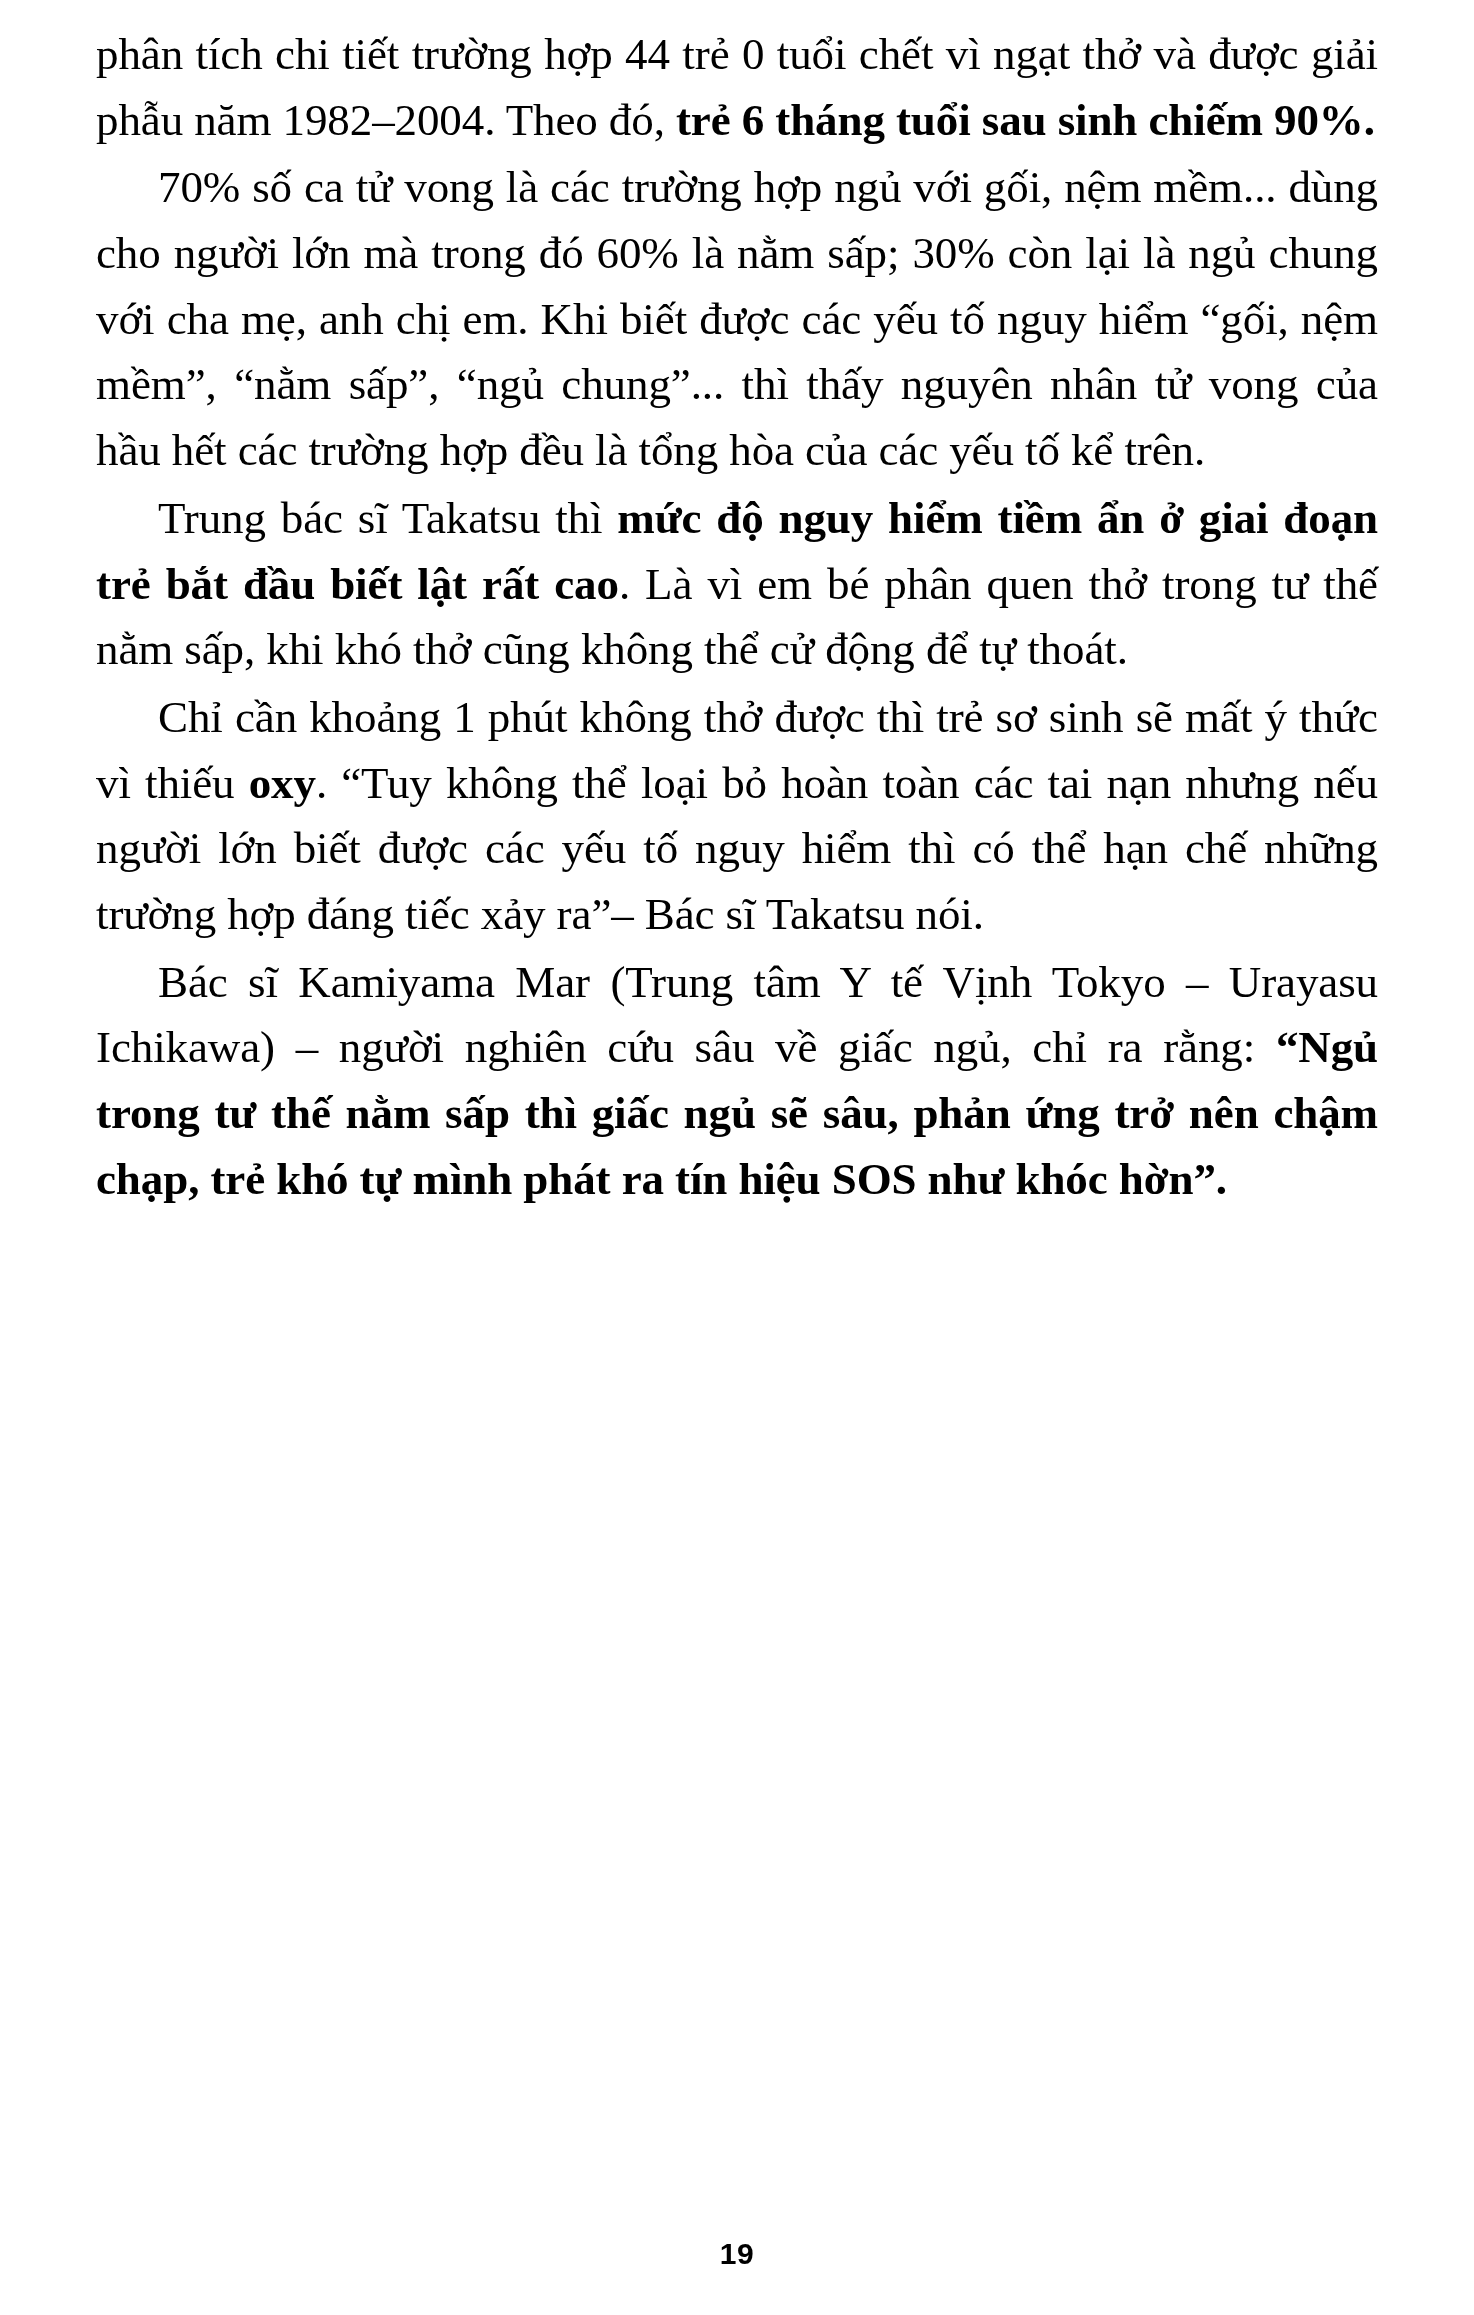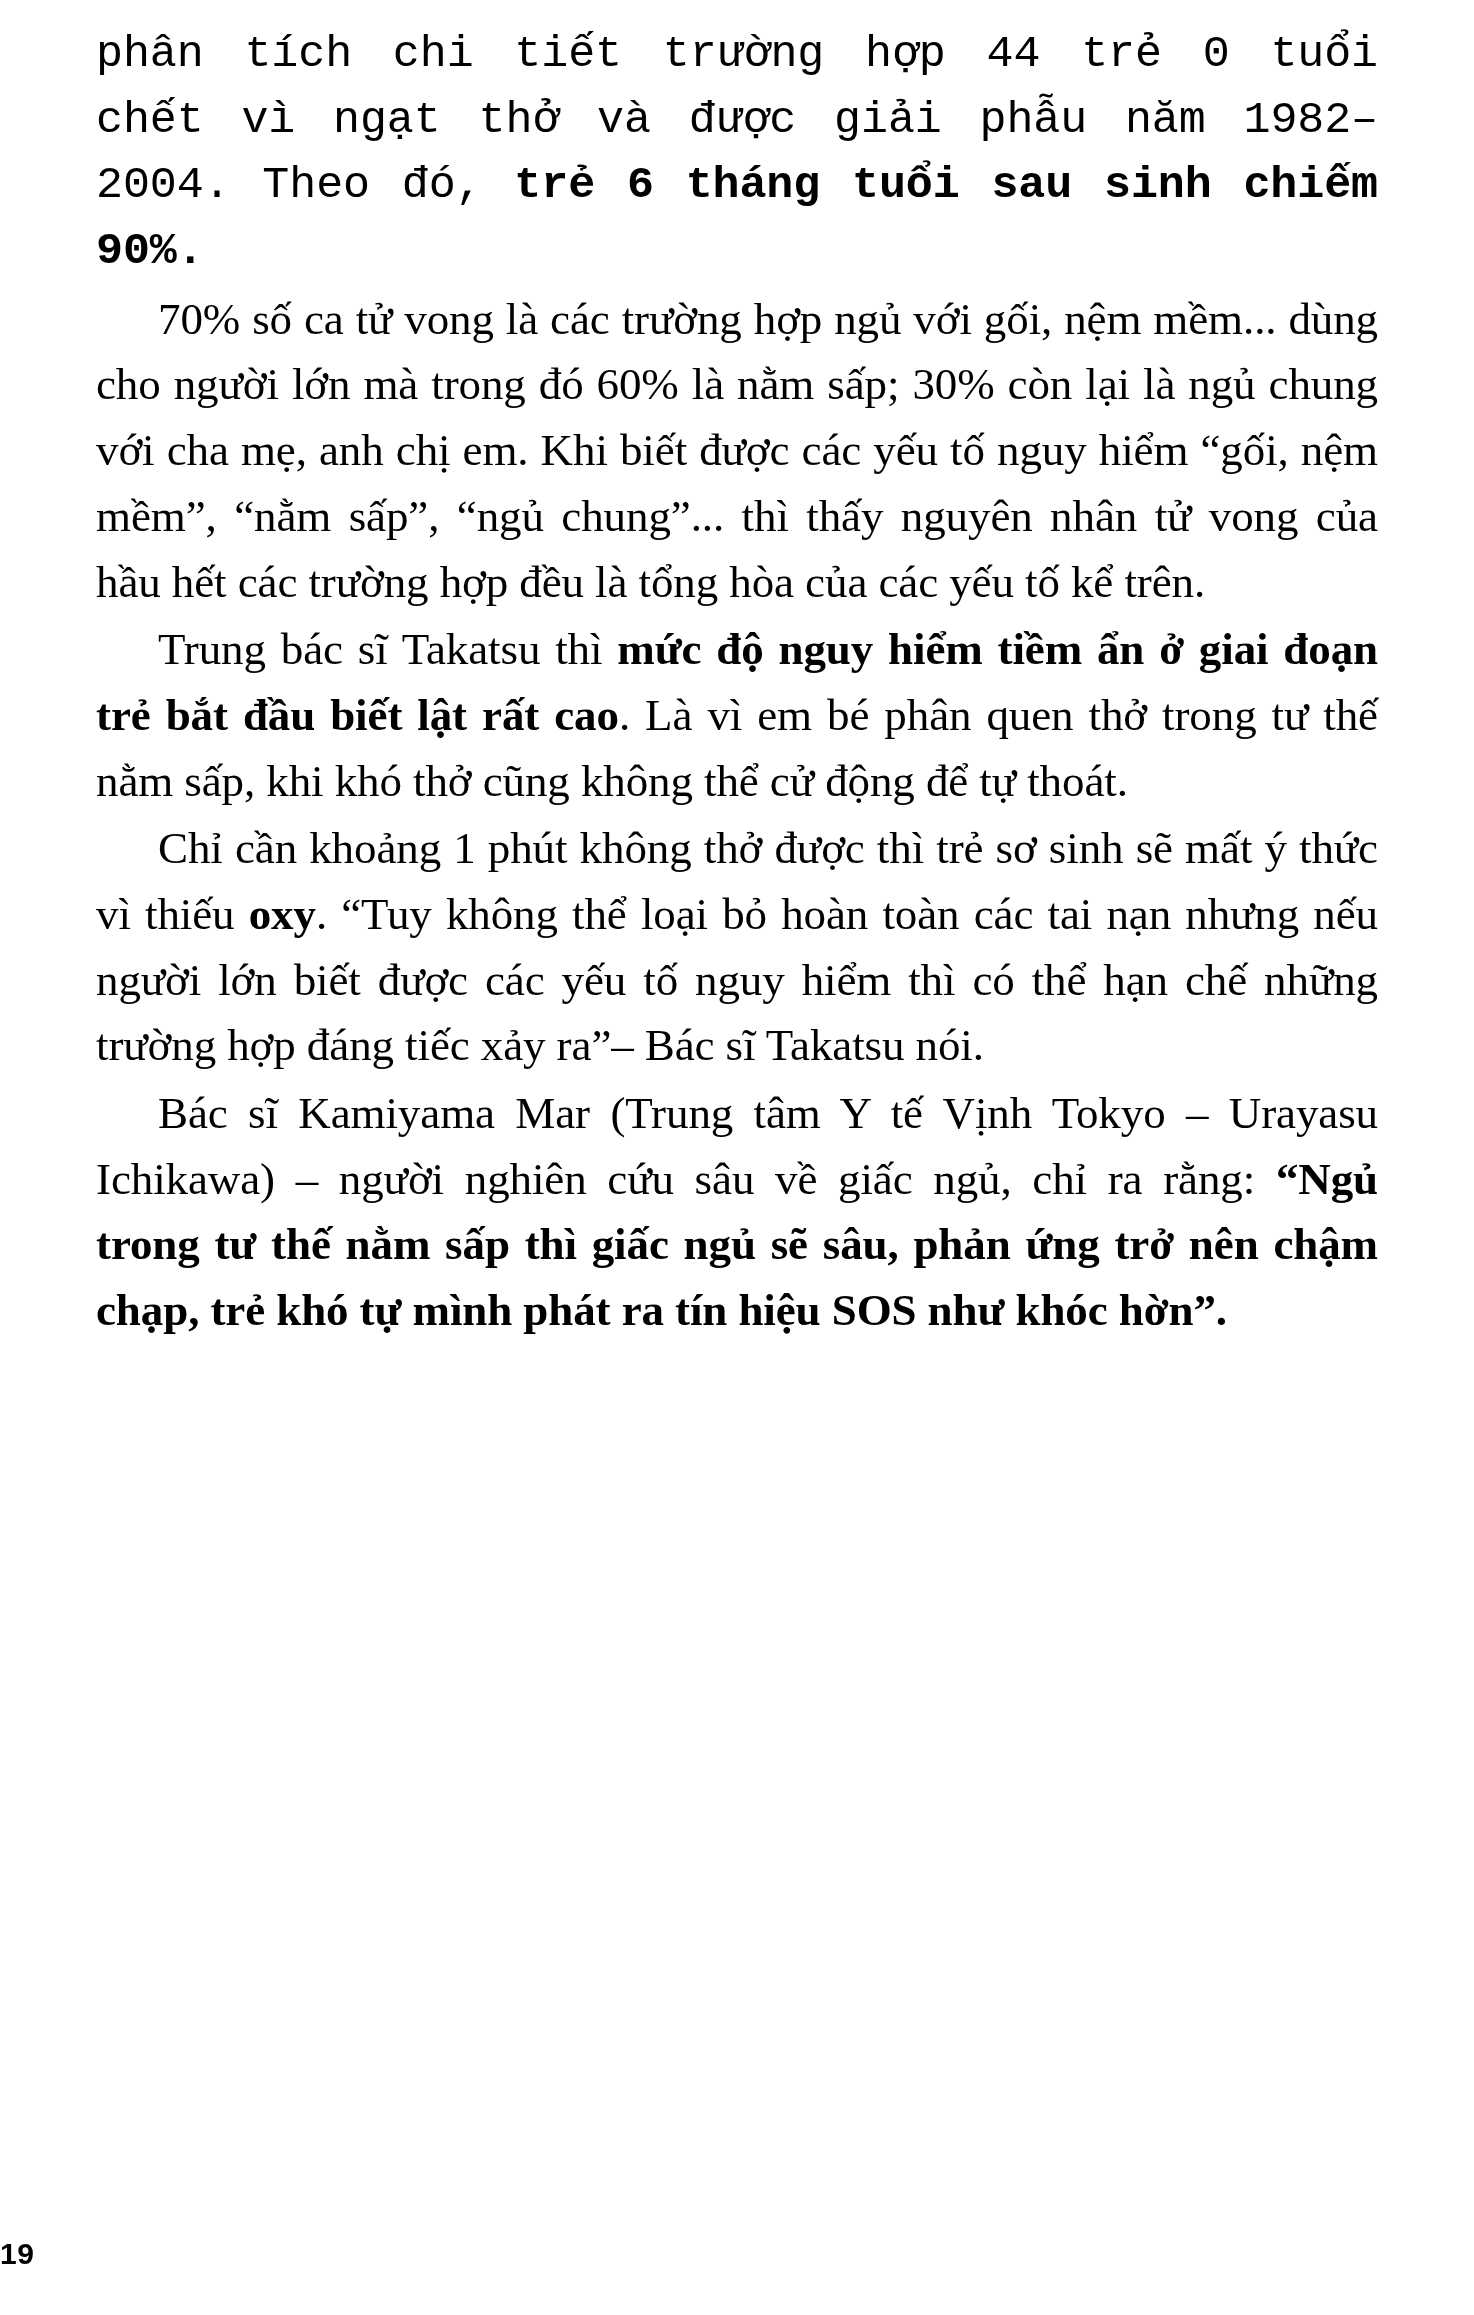--- a/index.html
+++ b/index.html
@@ -30,31 +30,30 @@
     letter-spacing: -0.1px;
   }
   .body-text p {
     margin: 0 0 2px 0;
   }
   .indent {
     text-indent: 62px;
   }
   .noindent {
     text-indent: 0;
-    font-family: Liberation Mono, monospace;
   }
   b, strong, .bold {
     font-weight: bold;
   }
   .page-number {
     position: absolute;
     left: 0;
     right: 0;
     bottom: 44px;
-    text-align: left;
+    text-align: center;
     font-family: "Liberation Sans", sans-serif;
     font-size: 30px;
     font-weight: bold;
     letter-spacing: 0.5px;
   }
 </style>
 </head>
 <body>
 
 <div class="page">

